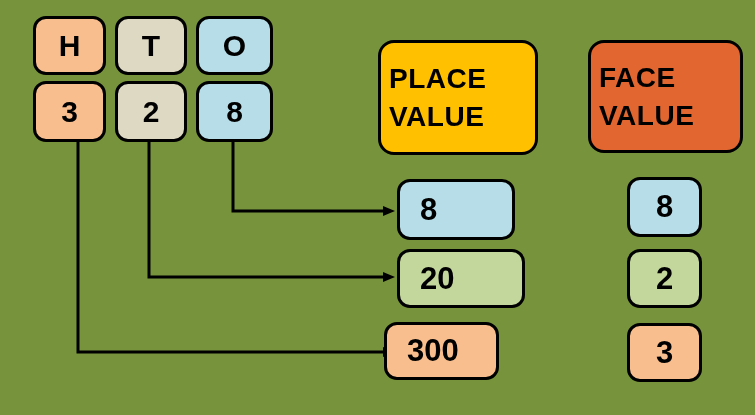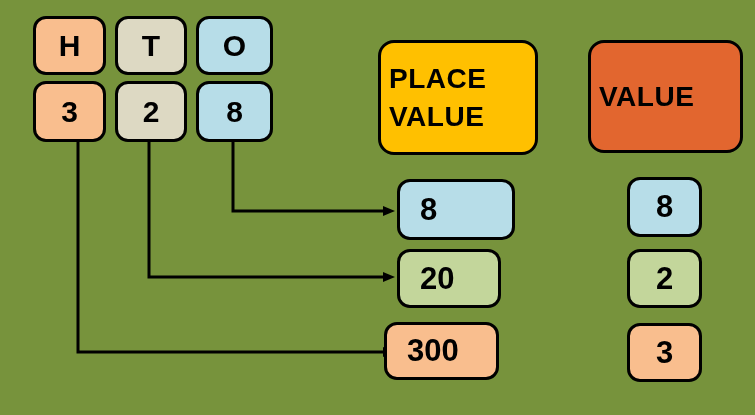--- a/index.html
+++ b/index.html
@@ -79,27 +79,28 @@
   </div>
   <div class="box digit-box" style="left: 196px; top: 81px; width: 77px; height: 61px; background-color: rgb(183, 221, 232);">
     <span>8</span>
   </div>
 
   <div class="box header-box" style="left: 378px; top: 40px; width: 160px; height: 115px; background-color: rgb(255, 192, 0);">
     <span>PLACE</span>
     <span>VALUE</span>
   </div>
   <div class="box header-box" style="left: 588px; top: 40px; width: 155px; height: 113px; background-color: rgb(226, 102, 47);">
+    <span>FACE</span>
     <span>VALUE</span>
   </div>
 
   <div class="box pv-box" style="left: 397px; top: 179px; width: 118px; height: 61px; background-color: rgb(183, 221, 232);">
     <span>8</span>
   </div>
-  <div class="box pv-box" style="left: 397px; top: 249px; width: 104px; height: 59px; background-color: rgb(195, 214, 155);">
+  <div class="box pv-box" style="left: 397px; top: 249px; width: 128px; height: 59px; background-color: rgb(195, 214, 155);">
     <span>20</span>
   </div>
   <div class="box pv-box" style="left: 384px; top: 322px; width: 115px; height: 58px; background-color: rgb(249, 190, 142);">
     <span>300</span>
   </div>
 
   <div class="box fv-box" style="left: 627px; top: 177px; width: 75px; height: 60px; background-color: rgb(183, 221, 232);">
     <span>8</span>
   </div>
   <div class="box fv-box" style="left: 627px; top: 249px; width: 75px; height: 59px; background-color: rgb(195, 214, 155);">

